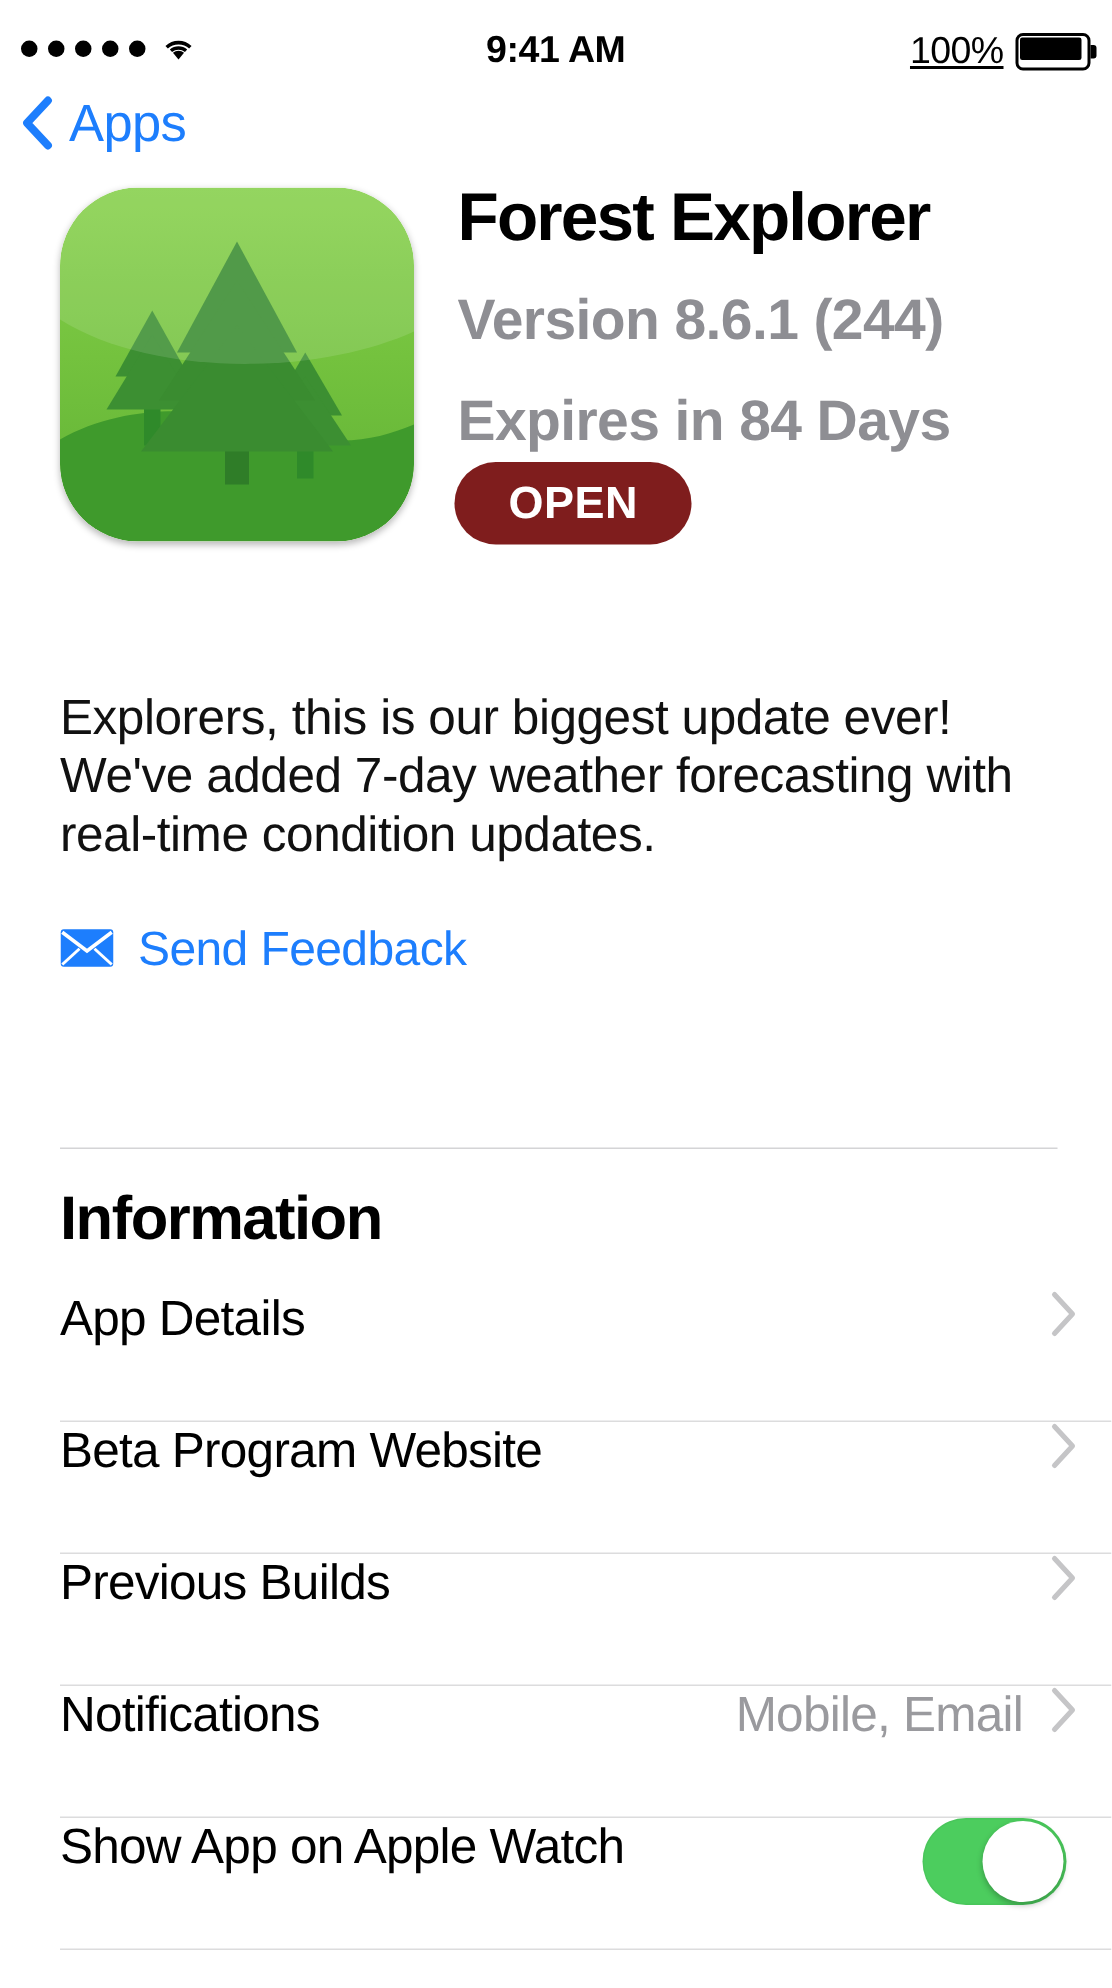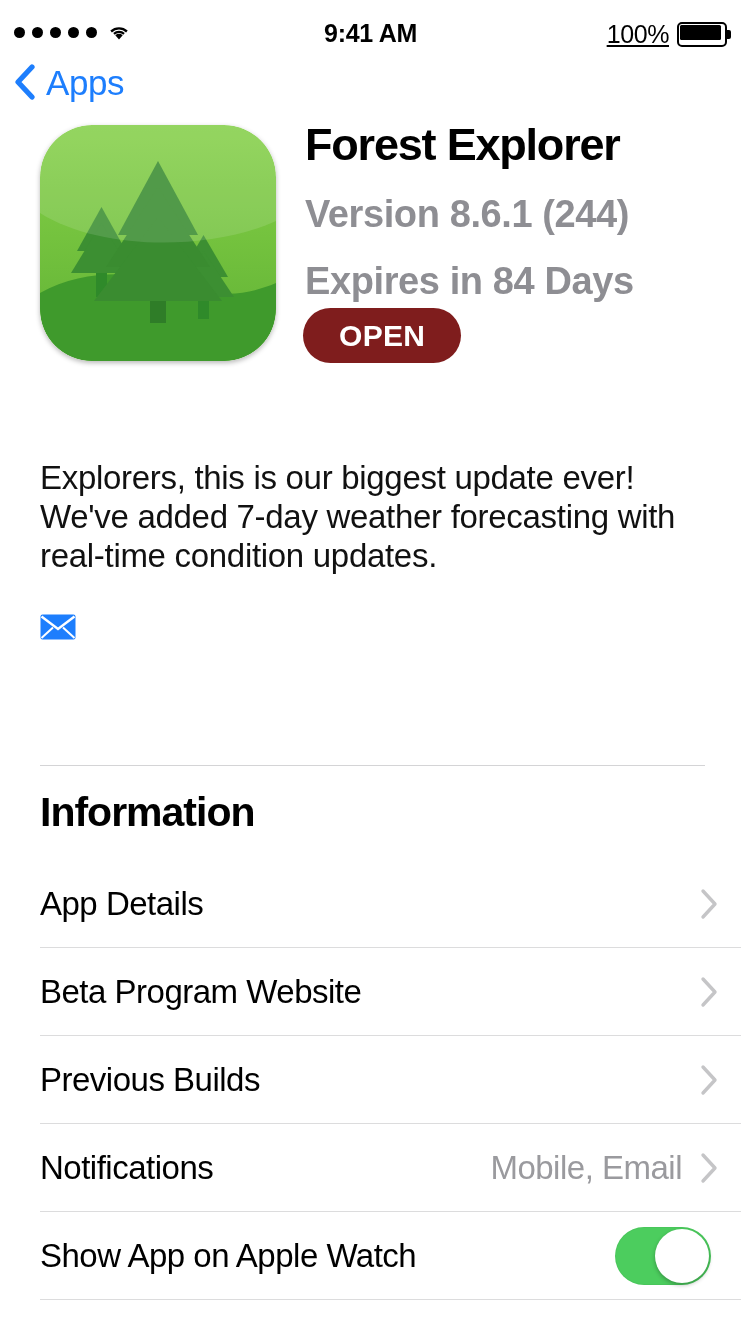--- a/index.html
+++ b/index.html
@@ -80,21 +80,21 @@
   
   .big-div {
     position:absolute; left:40px; top:765px; width:665px; height:1px; background:#d4d4d6;
   }
 
   
   .info-title { position:absolute; left:40px; top:789px; font-size:41px; font-weight:bold; color:#000; letter-spacing:-1px; }
 
   .rows { position:absolute; left:0; top:860px; width:741px; }
   .row {
-    position:relative; height:88px; display:flex; align-items:center;
+    position:relative; height:88px; display:flex; align-items:flex-start;
     padding-left:40px; padding-right:22px; cursor:pointer;
   }
   .row-label { font-size:33px; color:#000; letter-spacing:-0.5px; flex:0 0 auto; }
   .row-spacer { flex:1 1 auto; }
   .row-value { font-size:33px; color:#9a9a9e; letter-spacing:-0.5px; margin-right:18px; }
   .chev { width:19px; height:32px; display:block; flex:0 0 auto; }
   .row-sep { position:absolute; left:40px; bottom:0; right:0; height:1px; background:#dcdcdd; }
   .row.toggle-row { cursor:default; }
 
   .switch {
@@ -203,20 +203,21 @@
 We've added 7-day weather forecasting with real-time condition updates.</div>
     <div class="feedback">
       <span class="env">
         <svg viewBox="0 0 36 26" width="36" height="26">
           <rect x="0.5" y="0.5" width="35" height="25" rx="2" fill="#1d7efd"></rect>
           <polyline points="1.5,2.5 18,15 34.5,2.5" fill="none" stroke="#ffffff" stroke-width="2.4"></polyline>
           <polyline points="1.5,24 13,13.5" fill="none" stroke="#ffffff" stroke-width="2"></polyline>
           <polyline points="34.5,24 23,13.5" fill="none" stroke="#ffffff" stroke-width="2"></polyline>
         </svg>
       </span>
+      <span class="feedback-label">Send Feedback</span>
     </div>
   </div>
 
   <div class="big-div"></div>
   <div class="info-title">Information</div>
 
   <div class="rows">
 
     <div class="row">
       <span class="row-label">App Details</span>

